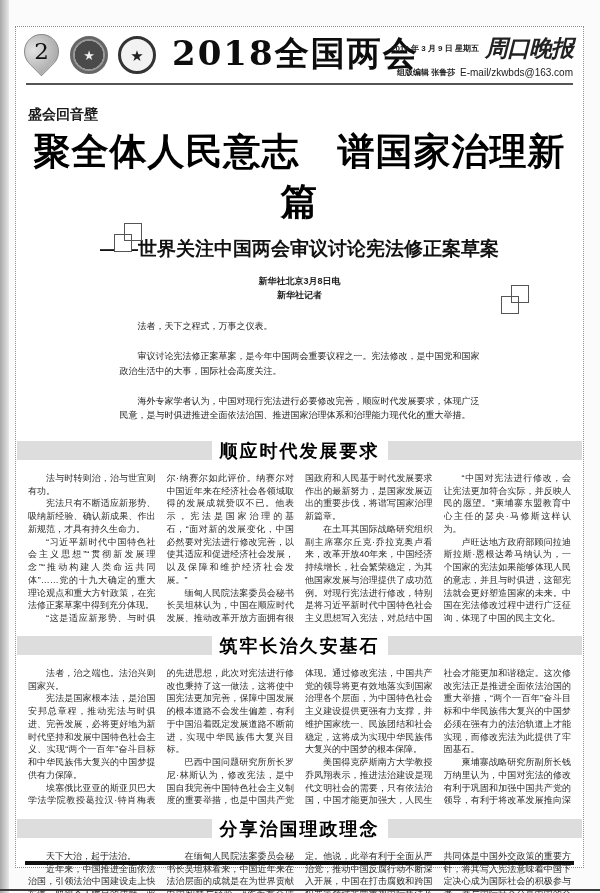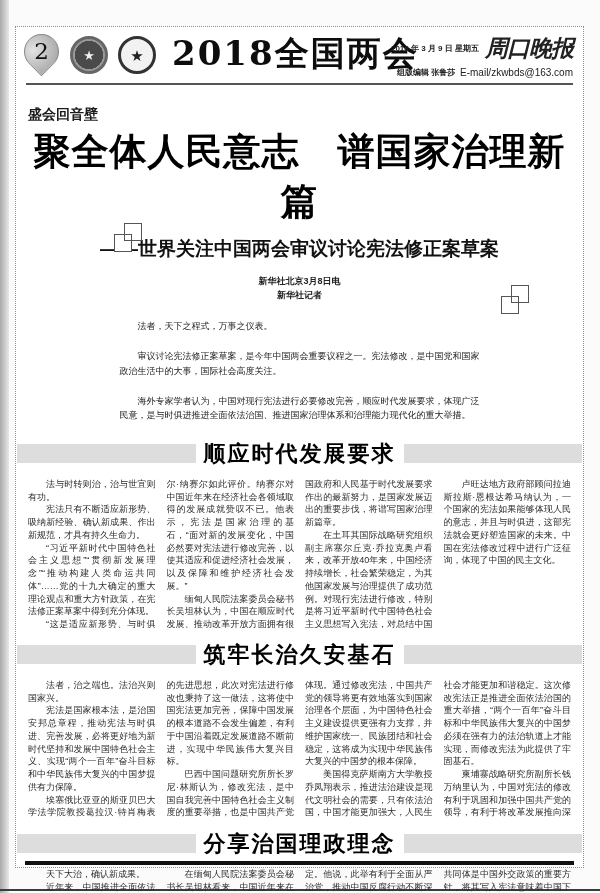--- a/index.html
+++ b/index.html
@@ -59,21 +59,21 @@
   .deco .a{left:0;top:11px;width:16px;height:16px;}
   .deco .b{left:10px;top:0;width:16px;height:16px;background:transparent;}
   .deco .c{left:10px;top:11px;width:6px;height:5px;background:transparent;}
   .deco-left{left:98px;top:196px;}
   .deco-right{right:52px;top:258px;}
 
   
   .section{margin-top:12px;}
   .band{display:flex;align-items:center;margin:0 -11px;}
   .band .bar{flex:1;height:19px;background:#ddd;}
-  .band h2{margin:0;padding:0 8px;font-size:22px;font-weight:900;
+  .band h2{margin:0;padding:0 8px;font-size:18px;font-weight:900;
     letter-spacing:2px;white-space:nowrap;color:#000;}
   .cols{display:flex;gap:11px;margin-top:9px;}
   .col{flex:1;font-size:9px;line-height:1.42;text-align:justify;
     color:#2c2c2c;overflow:hidden;}
   .col p{margin:0;text-indent:2em;}
   .col p.cont{text-indent:0;}
   .sec0 .col{height:150px;}
   .sec1 .col{height:138px;}
   .sec2 .col{height:111px;}
   .black-bar{position:absolute;left:9px;right:9px;bottom:2px;height:4px;background:#101010;}
@@ -151,20 +151,21 @@
           </div>
           <div class="col">
             <p class="cont">尔·纳赛尔如此评价。纳赛尔对中国近年来在经济社会各领域取得的发展成就赞叹不已。他表示，宪法是国家治理的基石，“面对新的发展变化，中国必然要对宪法进行修改完善，以使其适应和促进经济社会发展，以及保障和维护经济社会发展。”</p>
             <p>缅甸人民院法案委员会秘书长吴坦林认为，中国在顺应时代发展、推动改革开放方面拥有很多成功经验，对宪法进行修改正是中国共产党、中</p>
           </div>
           <div class="col">
             <p class="cont">国政府和人民基于时代发展要求作出的最新努力，是国家发展迈出的重要步伐，将谱写国家治理新篇章。</p>
             <p>在土耳其国际战略研究组织副主席塞尔丘克·乔拉克奥卢看来，改革开放40年来，中国经济持续增长，社会繁荣稳定，为其他国家发展与治理提供了成功范例。对现行宪法进行修改，特别是将习近平新时代中国特色社会主义思想写入宪法，对总结中国发展经验非常重要，是非常积极的举措。</p>
           </div>
           <div class="col">
+            <p>“中国对宪法进行修改，会让宪法更加符合实际，并反映人民的愿望。”柬埔寨东盟教育中心主任的瑟央·马修斯这样认为。</p>
             <p>卢旺达地方政府部顾问拉迪斯拉斯·恩根达希马纳认为，一个国家的宪法如果能够体现人民的意志，并且与时俱进，这部宪法就会更好塑造国家的未来。中国在宪法修改过程中进行广泛征询，体现了中国的民主文化。</p>
           </div>
         </div>
       </section>
       <section class="section sec1">
         <div class="band">
           <div class="bar"></div>
           <h2>筑牢长治久安基石</h2>
           <div class="bar"></div>
         </div>
@@ -189,21 +190,21 @@
         </div>
       </section>
       <section class="section sec2">
         <div class="band">
           <div class="bar"></div>
           <h2>分享治国理政理念</h2>
           <div class="bar"></div>
         </div>
         <div class="cols">
           <div class="col">
-            <p>天下大治，确认新成果。</p>
+            <p>天下大治，起于法治。</p>
             <p>近年来，中国推进全面依法治国，引领法治中国建设走上快车道，取得令人瞩目的成就。此次修改宪法也是推进全面依法治国、推进国家治理体系和治理能力现代化的重大举措，海外诸多专家学者认为，修改宪法不仅将使中国社会经济发展更有法治保障，也必将在世界范围内产生积极影响。</p>
           </div>
           <div class="col">
             <p>在缅甸人民院法案委员会秘书长吴坦林看来，中国近年来在法治层面的成就是在为世界贡献中国智慧与经验。“作为有全球影响力的国家，中国通过修改宪法，以透明公平的方式全面依法治国，不仅有利于自身发展，对世界各国都非常有益。”</p>
           </div>
           <div class="col">
             <p class="cont">定。他说，此举有利于全面从严治党，推动中国反腐行动不断深入开展，中国在打击腐败和跨国犯罪等领域非常重视国际执法及司法合作，监察立法和设立监察委员会将使中国在这些方面发挥更积极且不可替代的作用。</p>
           </div>
           <div class="col">
             <p class="cont">共同体是中国外交政策的重要方针，将其写入宪法意味着中国下定决心成为国际社会的积极参与者，并与国际社会分享中国的全球治理理念。</p>

